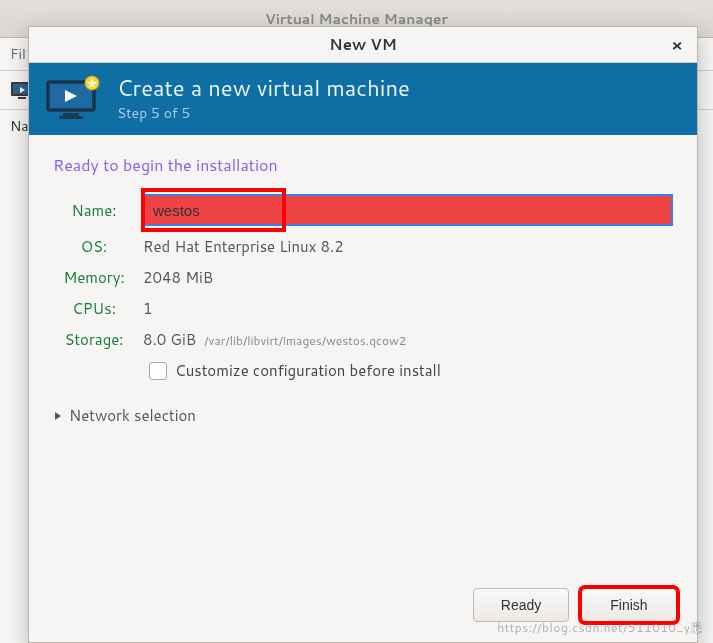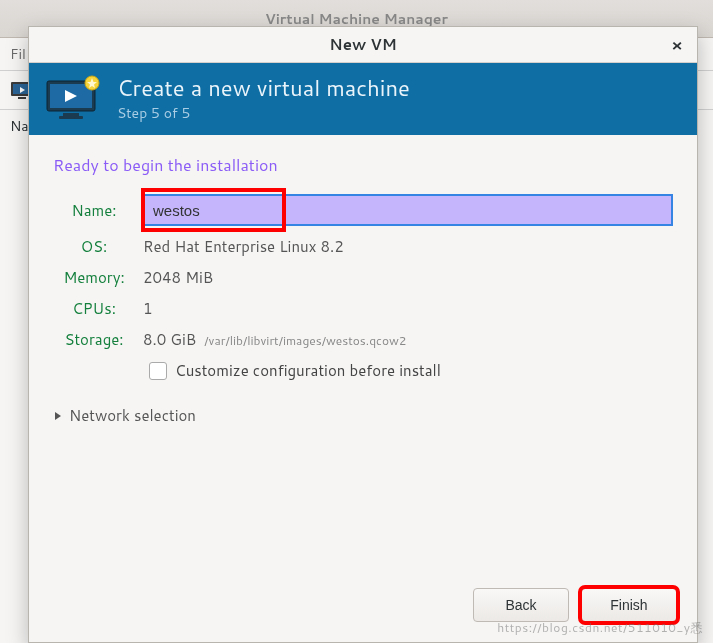--- a/index.html
+++ b/index.html
@@ -130,21 +130,21 @@
       padding-right: 8px;
       color: #15803d;
     }
     .row .value {
       color: #555;
     }
     .name-input {
       flex: 1;
       height: 32px;
       border: 2px solid #3584e4;
-      background: #c4b5fd;
+      background: #ef4444;
       padding: 0 8px;
       font-size: 15px;
       color: #333;
       outline: none;
     }
     .storage-path {
       font-size: 12px;
       color: #888;
       margin-left: 4px;
     }
@@ -291,18 +291,18 @@
       <span>
         <svg width="10" height="10" viewBox="0 0 10 10">
             <polygon points="2,1 8,5 2,9" fill="#555"></polygon>
           </svg>
       </span>
       <span>Network selection</span>
     </div>
   </div>
 
   <div class="btnbar">
-    <button class="btn">Back</button>
+    <button class="btn">Ready</button>
     <button class="btn hl-red">Finish</button>
   </div>
 </div>
 
 <div class="watermark">https://blog.csdn.net/511010_y悉</div>
 
 </body></html>

